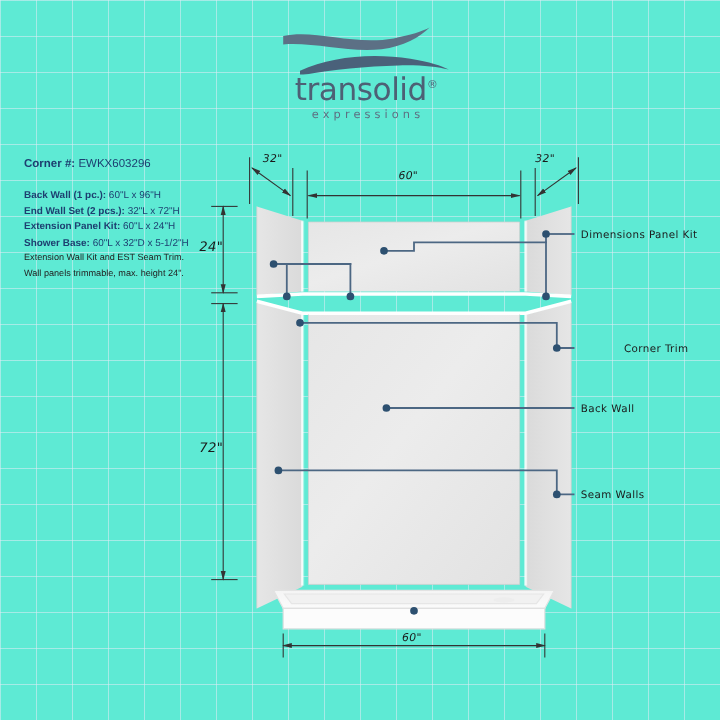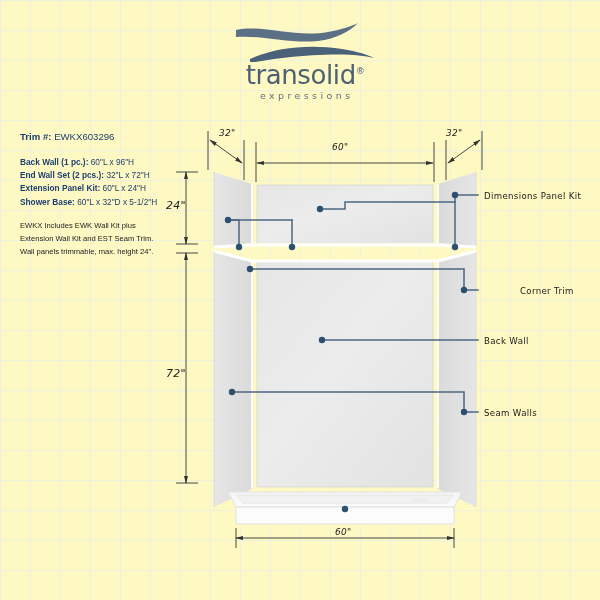--- a/index.html
+++ b/index.html
@@ -3,21 +3,21 @@
 <meta charset="utf-8">
 <style>
   html,body{margin:0;padding:0;}
   body{
     width:600px;height:600px;
     background:#ffffff;
     font-family:"Liberation Sans", sans-serif;
     overflow:hidden;
     position:relative;
   }
-  #stage{position:relative;width:600px;height:600px;overflow:hidden;background:#fef9c3;}
+  #stage{position:relative;width:600px;height:600px;overflow:hidden;background:#5eead4;}
 
   
   #grid{
     position:absolute;inset:0;
     background-image:
       linear-gradient(to right, rgba(225,235,245,.55) 1px, transparent 1px),
       linear-gradient(to bottom, rgba(225,235,245,.55) 1px, transparent 1px);
     background-size:30px 30px;
     background-position:0 0;
     pointer-events:none;
@@ -97,38 +97,37 @@
                C 118 9, 104 17, 86 19 C 58 22, 30 13, 4 15 Z" fill="#5c7085"></path>
       <path d="M18 37 C 44 25, 78 22, 110 27 C 126 29.5, 136 33, 142 36
                C 132 33.5, 118 32, 100 32.5 C 72 33.2, 44 36, 18 41 Z" fill="#4a617a"></path>
     </svg>
     <div class="logo-word"><span>transolid</span><sup>®</sup></div>
     <div class="logo-sub">expressions</div>
   </div>
 
   <div id="textblock">
     <div class="tb-model">
-      <b>Trim #:</b>
+      <b>Corner #:</b>
       <span class="val">EWKX603296</span>
     </div>
 
     <div class="spec">
       <b>Back Wall (1 pc.):</b> <span>60"L x 96"H</span>
     </div>
     <div class="spec">
       <b>End Wall Set (2 pcs.):</b> <span>32"L x 72"H</span>
     </div>
     <div class="spec">
       <b>Extension Panel Kit:</b> <span>60"L x 24"H</span>
     </div>
     <div class="spec">
       <b>Shower Base:</b> <span>60"L x 32"D x 5-1/2"H</span>
     </div>
 
-    <div class="note">EWKX Includes EWK Wall Kit plus</div>
     <div class="note" style="margin-top:0">Extension Wall Kit and EST Seam Trim.</div>
     <div class="note" style="margin-top:0">Wall panels trimmable, max. height 24".</div>
   </div>
 
   <svg id="drawing" viewBox="0 0 600 600">
     <defs>
       <linearGradient id="gLeft" x1="0" y1="0" x2="1" y2="0">
         <stop offset="0" stop-color="#e6e6e6"></stop>
         <stop offset="1" stop-color="#dadada"></stop>
       </linearGradient>

